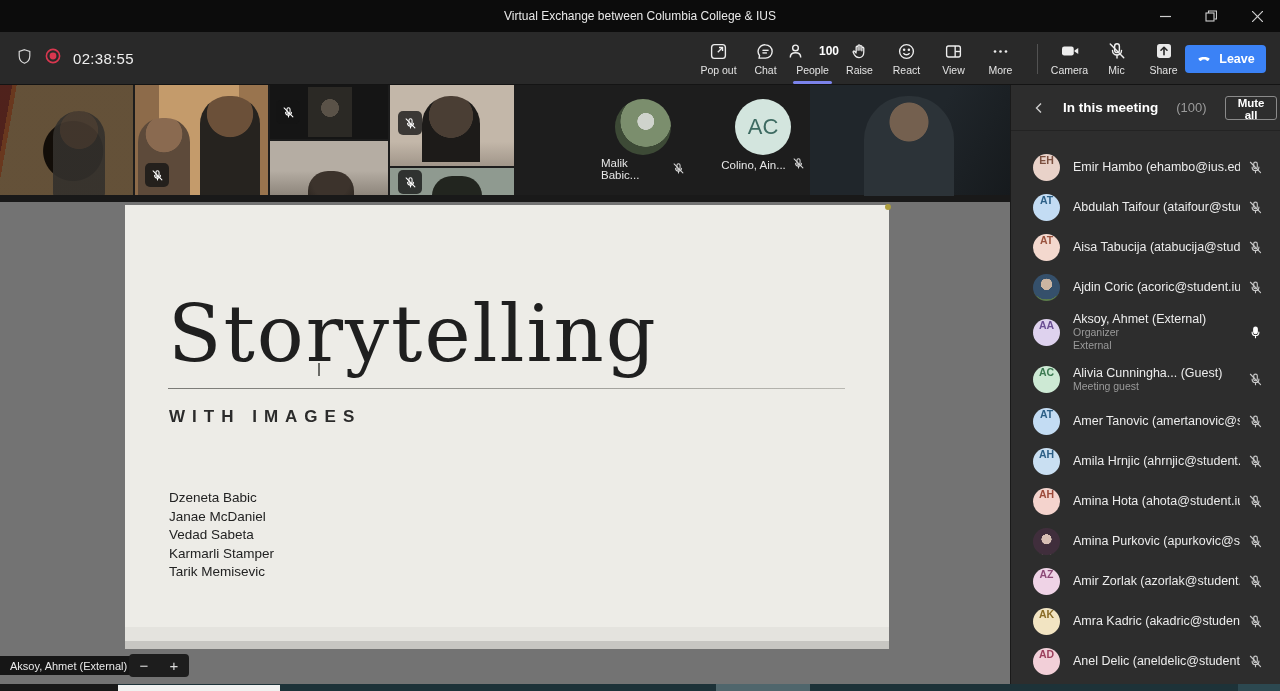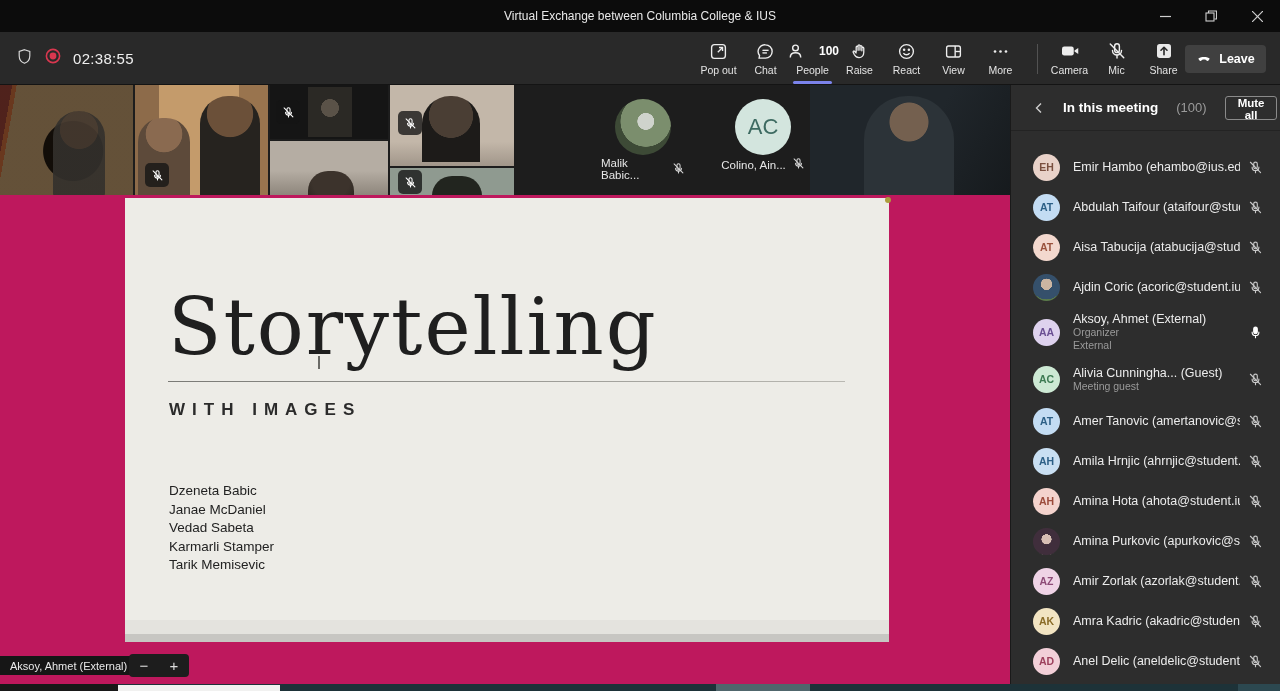--- a/index.html
+++ b/index.html
@@ -76,21 +76,21 @@
   .az-viewall { background:#242424; border:1px solid #3c3c3c; color:#8f8f8f; letter-spacing:2px; font-size:14px; }
   .az-name-row { margin-top:2px; display:flex; align-items:center; gap:6px; color:#e6e6e6; font-size:11.5px; }
   .az-name-row .mic-g { color:#d6d6d6; }
   .viewall-lbl { margin-top:18px; color:#8c8c8c; font-size:11.5px; }
   .tbig { position:absolute; left:810px; top:85px; width:200px; height:110px;
     background:linear-gradient(120deg,#20262b 0 55%, #161a1d); }
   .tbig::after { content:""; position:absolute; left:27%; top:10%; width:90px; height:100px; border-radius:44px 44px 0 0;
     background:radial-gradient(circle at 50% 26%, #74604f 0 22%, #2c3338 23%); }
 
   
-  .stage { position:absolute; left:0; top:195px; width:1010px; height:489px; background:#be185d;padding-left:10px; }
+  .stage { position:absolute; left:0; top:202px; width:1010px; height:489px; background:#737373;padding-left:10px; }
   .slide { position:absolute; left:125px; top:3px; width:764px; height:444px; background:#edece7; }
   .slide-footer1 { position:absolute; left:0; bottom:8px; width:100%; height:14px; background:#e4e3de; }
   .slide-footer2 { position:absolute; left:0; bottom:0; width:100%; height:8px; background:#c7c6c2; }
   .slide-title { position:absolute; left:43px; top:84px; font-family:"DejaVu Serif", serif;
     font-size:78px; color:#1f1f1f; letter-spacing:2px; }
   .slide-rule { position:absolute; left:43px; top:183px; width:677px; height:1px;
     background:linear-gradient(90deg,#7a7a76,#b9b8b2); }
   .slide-sub { position:absolute; left:44px; top:202px; font-size:17px; font-weight:bold;
     letter-spacing:7px; color:#2b2b2b; }
   .slide-names { position:absolute; left:44px; top:284px; font-size:13.5px; color:#222; line-height:18.6px; }
@@ -122,21 +122,21 @@
   .sb-count { color:#9b9b9b; font-size:13px; }
   .muteall-btn { margin-left:auto; height:24px; padding:0 12px; background:transparent;
     border:1px solid #8a8a8a; border-radius:3px; color:#fff; font-size:11.5px; font-weight:bold;
     font-family:inherit; }
   .sb-close { margin-left:6px; color:#cfcfcf; display:flex; }
   .plist { padding-top:16px; height:553px; overflow:hidden; }
   .p-row { display:flex; align-items:center; padding:0 16px 0 22px; height:40px; }
   .p-row.tall3 { height:50px; }
   .p-row.tall2 { height:44px; }
   .p-avatar { width:27px; height:27px; border-radius:50%; flex:0 0 27px; display:flex;
-    align-items:center; justify-content:center; font-size:10.5px; font-weight:bold; color:#555; }
+    align-items:flex-start; justify-content:center; font-size:10.5px; font-weight:bold; color:#555; }
   .photo-ajdin { background:radial-gradient(circle at 50% 38%, #cbb5a2 0 26%, #35506b 27% 70%, #5a7a4a 71%); }
   .photo-amina { background:radial-gradient(circle at 50% 42%, #d8bfb4 0 24%, #402e3c 25% 75%, #8a6a7a 76%); }
   .p-text { flex:1; margin-left:13px; min-width:0; }
   .p-name { color:#ececec; font-size:12.5px; white-space:nowrap; overflow:hidden; }
   .p-meta { color:#9a9a9a; font-size:10.5px; line-height:13px; }
   .p-row .mic { color:#c9c9c9; flex:0 0 16px; margin-left:8px; display:flex; }
   .p-row .mic-on { display:none; }
   .p-row.mic-active .mic-on { display:flex; color:#ffffff; }
 </style>
 </head>
@@ -284,21 +284,21 @@
         <span>
           <svg width="20" height="20" viewBox="0 0 16 16">
               <rect x="2.4" y="2.4" width="11.2" height="11.2" rx="2.2" fill="#e8e8e8"></rect>
               <path d="M8 11 V5.4 M5.6 7.4 8 5 l2.4 2.4" fill="none" stroke="#292929" stroke-width="1.3" stroke-linecap="round" stroke-linejoin="round"></path>
             </svg>
         </span>
         <span class="lbl">Share</span>
       </div>
     </div>
 
-    <button class="leave-btn" style="background:#404040;" title="Leave">
+    <button class="leave-btn" style="background:#3b82f6;" title="Leave">
       <span>
         <svg width="16" height="16" viewBox="0 0 16 16">
             <path d="M2.3 8.7 C3.8 6.3 12.2 6.3 13.7 8.7 L12.5 10.5 C12.1 11 11.4 11.1 10.9 10.7 L9.7 9.7 C8.6 9.4 7.4 9.4 6.3 9.7 L5.1 10.7 C4.6 11.1 3.9 11 3.5 10.5 Z" fill="#fff"></path>
           </svg>
       </span>
       <span>Leave</span>
     </button>
   </div>
 
   <div class="strip">

